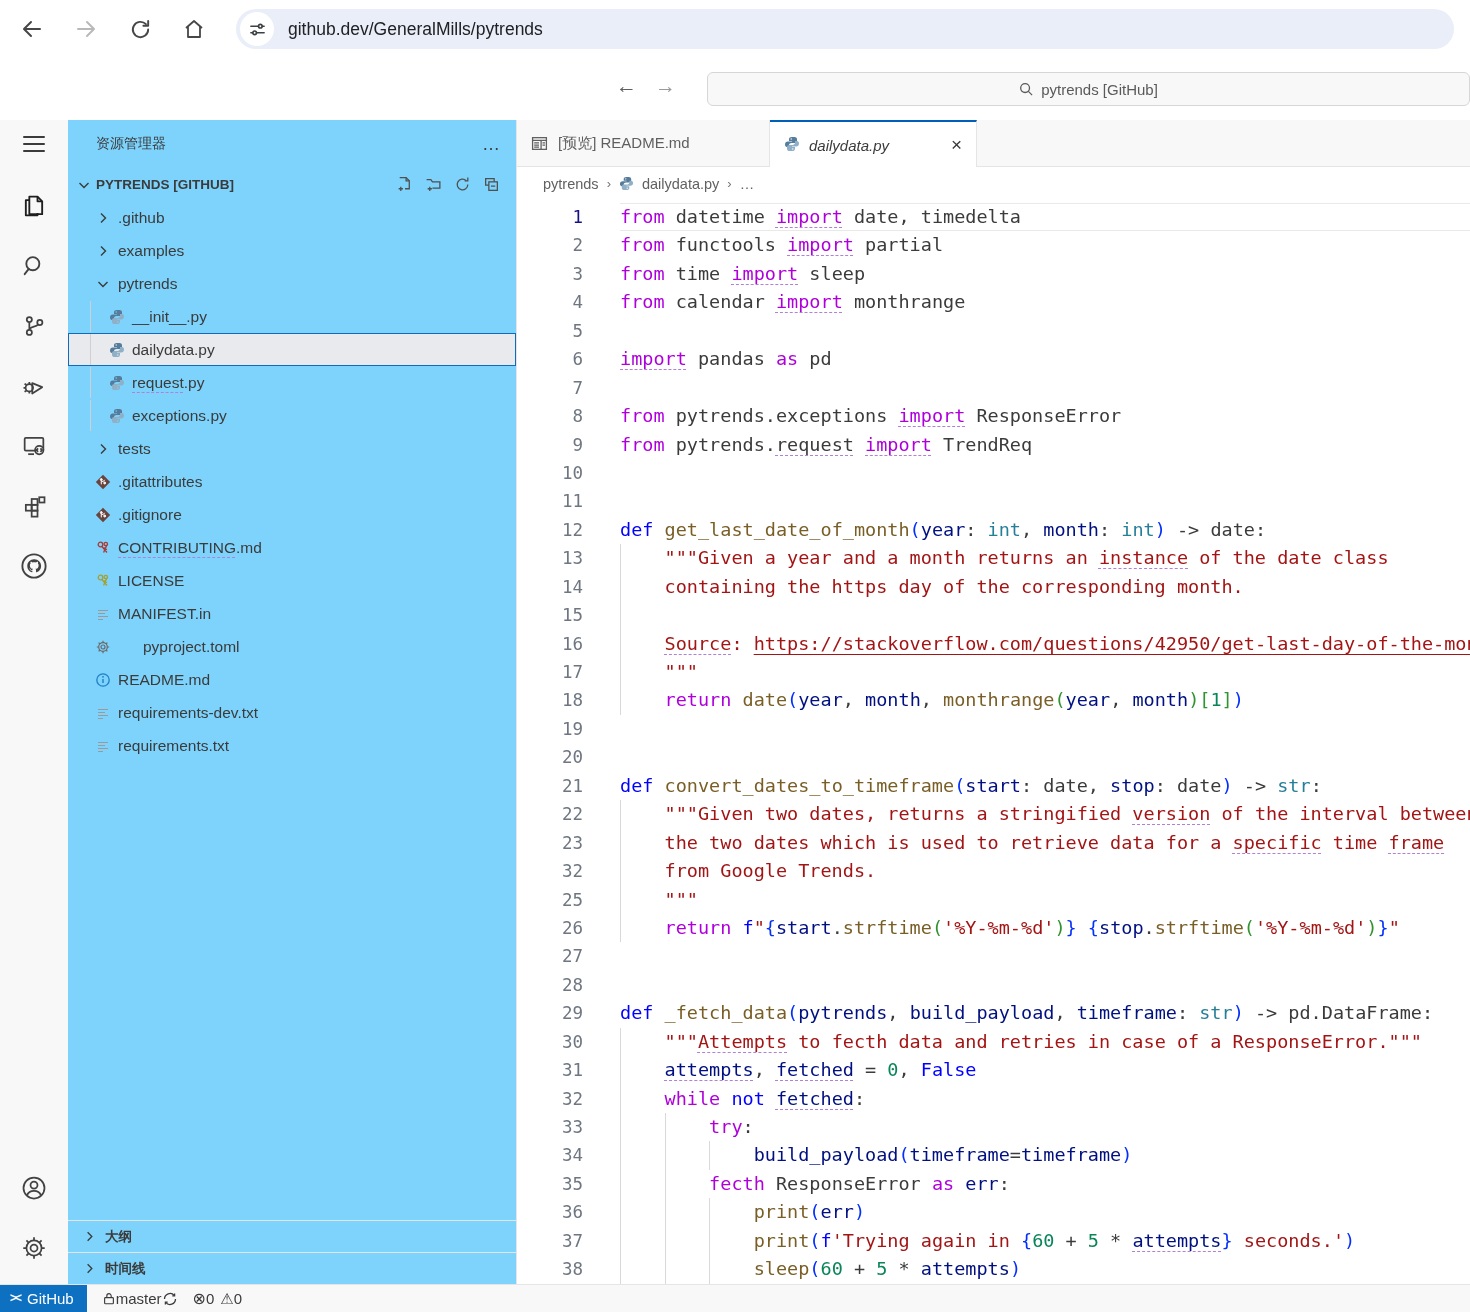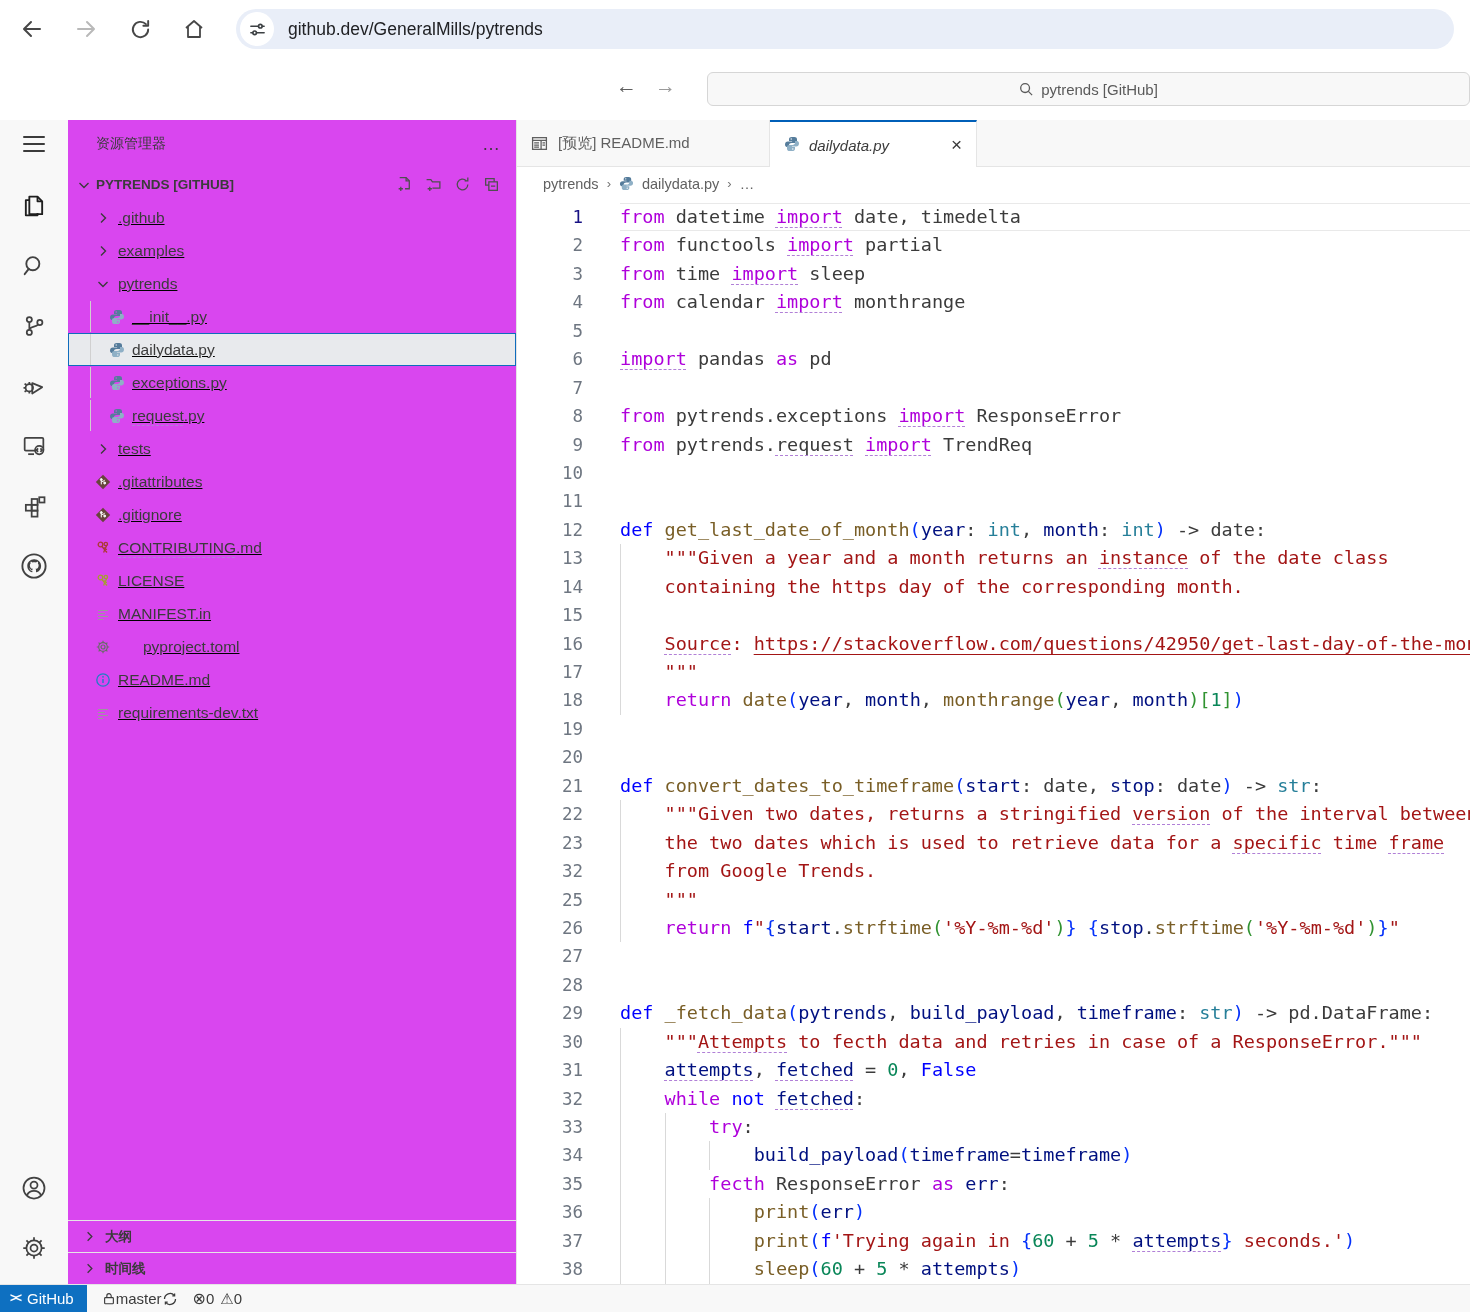--- a/index.html
+++ b/index.html
@@ -32,30 +32,30 @@
   
   .main { position:absolute; left:0; top:120px; width:1470px; height:1164px; display:flex; }
 
   .activity-bar { width:68px; background:#f8f8f8; display:flex; flex-direction:column; align-items:center; flex:none; }
   .ab-item { width:68px; height:60px; display:flex; align-items:center; justify-content:center; }
   .ab-item.menu { height:48px; margin-bottom:8px; }
   .ab-spacer { flex:1; }
   .ham { width:22px; }
   .ham div { height:1.8px; background:#3b3b3b; margin:5px 0; border-radius:1px; }
 
-  .sidebar { width:449px; background:#d946ef; border-right:1px solid #e5e5e5; flex:none;
+  .sidebar { width:449px; background:#7dd3fc; border-right:1px solid #e5e5e5; flex:none;
              display:flex; flex-direction:column; position:relative; }
   .sb-header { height:48px; display:flex; align-items:center; padding:0 14px 0 28px;
                font-size:14px; color:#3b3b3b; }
   .sb-header .more { margin-left:auto; color:#3b3b3b; font-size:18px; letter-spacing:2px; }
   .sb-section { height:33px; display:flex; align-items:center; padding-left:8px;
                 font-weight:bold; font-size:13.5px; color:#3b3b3b; }
   .sb-section .acts { margin-left:auto; display:flex; gap:12px; padding-right:16px; }
   .sb-section .acts svg { display:block; }
-  .tree { flex:none;text-decoration:underline; }
+  .tree { flex:none; }
   .tree-row { height:33px; display:flex; align-items:center; font-size:15.5px; color:#3b3b3b;
               position:relative; border:1px solid transparent; }
   .tree-row .glyph { width:16px; height:16px; display:flex; align-items:center; justify-content:center; flex:none; }
   .tree-row .lbl { margin-left:7px; white-space:nowrap; }
   .tree-row.selected { background:#e8eaed; border:1px solid #0f6cbd; }
   .tree-row .child-guide { position:absolute; left:21px; top:0; bottom:0; width:1px; background:#d0d0d0; }
   .squig { text-decoration:underline dashed #b180d7; text-decoration-thickness:1.3px; text-underline-offset:4px; }
   .sb-bottom { margin-top:auto; }
   .sb-bottom .brow { height:32px; border-top:1px solid #e5e5e5; display:flex; align-items:center;
                      padding-left:14px; gap:8px; font-weight:bold; font-size:13.5px; color:#3b3b3b; }
@@ -330,31 +330,31 @@
             <span class="lbl">dailydata.py</span>
           </div>
           <div class="tree-row" style="padding-left: 40px;">
             <span class="child-guide"></span>
             <span class="glyph">
               <svg width="16" height="16" viewBox="0 0 16 16">
                 <path fill="#557c9b" d="M7.9 1C6.1 1 5 1.9 5 3.3V5h3.1v.6H3.7C2.2 5.6 1 6.6 1 8.5S2.2 11 3.7 11H5V9.2C5 7.9 6.2 7 7.6 7h3.2C12 7 13 6.1 13 4.9V3.3C13 1.9 11.9 1 10.4 1H7.9zM7.2 2.3a.7.7 0 1 1 0 1.4.7.7 0 0 1 0-1.4z"></path>
                 <path fill="#8fb0c6" d="M8.1 15c1.8 0 2.9-.9 2.9-2.3V11H7.9v-.6h4.4c1.5 0 2.7-1 2.7-2.9S13.8 5 12.3 5H11v1.8C11 8.1 9.8 9 8.4 9H5.2C4 9 3 9.9 3 11.1v1.6C3 14.1 4.1 15 5.6 15h2.5zm.7-1.3a.7.7 0 1 1 0-1.4.7.7 0 0 1 0 1.4z"></path>
               </svg>
             </span>
-            <span class="lbl">exceptions.py</span>
+            <span class="lbl"><span class="squig">request</span>.py</span>
           </div>
           <div class="tree-row" style="padding-left: 40px;">
             <span class="child-guide"></span>
             <span class="glyph">
               <svg width="16" height="16" viewBox="0 0 16 16">
                 <path fill="#557c9b" d="M7.9 1C6.1 1 5 1.9 5 3.3V5h3.1v.6H3.7C2.2 5.6 1 6.6 1 8.5S2.2 11 3.7 11H5V9.2C5 7.9 6.2 7 7.6 7h3.2C12 7 13 6.1 13 4.9V3.3C13 1.9 11.9 1 10.4 1H7.9zM7.2 2.3a.7.7 0 1 1 0 1.4.7.7 0 0 1 0-1.4z"></path>
                 <path fill="#8fb0c6" d="M8.1 15c1.8 0 2.9-.9 2.9-2.3V11H7.9v-.6h4.4c1.5 0 2.7-1 2.7-2.9S13.8 5 12.3 5H11v1.8C11 8.1 9.8 9 8.4 9H5.2C4 9 3 9.9 3 11.1v1.6C3 14.1 4.1 15 5.6 15h2.5zm.7-1.3a.7.7 0 1 1 0-1.4.7.7 0 0 1 0 1.4z"></path>
               </svg>
             </span>
-            <span class="lbl"><span class="squig">request</span>.py</span>
+            <span class="lbl">exceptions.py</span>
           </div>
           <div class="tree-row" style="padding-left: 26px; text-align: center;">
             <span class="glyph">
               <svg width="16" height="16" viewBox="0 0 16 16">
                 <path d="M6 3.5L10.5 8 6 12.5" fill="none" stroke="#3b3b3b" stroke-width="1.4"></path>
               </svg>
             </span>
             <span class="lbl">tests</span>
           </div>
           <div class="tree-row" style="padding-left: 26px;">
@@ -443,20 +443,30 @@
           </div>
           <div class="tree-row" style="padding-left: 26px;">
             <span class="glyph">
               <svg width="16" height="16" viewBox="0 0 16 16">
                 <g stroke="#9a9a9a" stroke-width="1.2">
                   <path d="M3 4.5h10M3 7.5h7M3 10.5h10M3 13.5h5"></path>
                 </g>
               </svg>
             </span>
             <span class="lbl">requirements-dev.txt</span>
+          </div>
+          <div class="tree-row" style="padding-left: 26px;">
+            <span class="glyph">
+              <svg width="16" height="16" viewBox="0 0 16 16">
+                <g stroke="#9a9a9a" stroke-width="1.2">
+                  <path d="M3 4.5h10M3 7.5h7M3 10.5h10M3 13.5h5"></path>
+                </g>
+              </svg>
+            </span>
+            <span class="lbl">requirements.txt</span>
           </div>
         </div>
       <div class="sb-bottom">
         <div class="brow">
           <svg width="15" height="15" viewBox="0 0 16 16">
               <path d="M6 3.5L10.5 8 6 12.5" fill="none" stroke="#3b3b3b" stroke-width="1.4"></path>
             </svg>
           <span>大纲</span>
         </div>
         <div class="brow">

